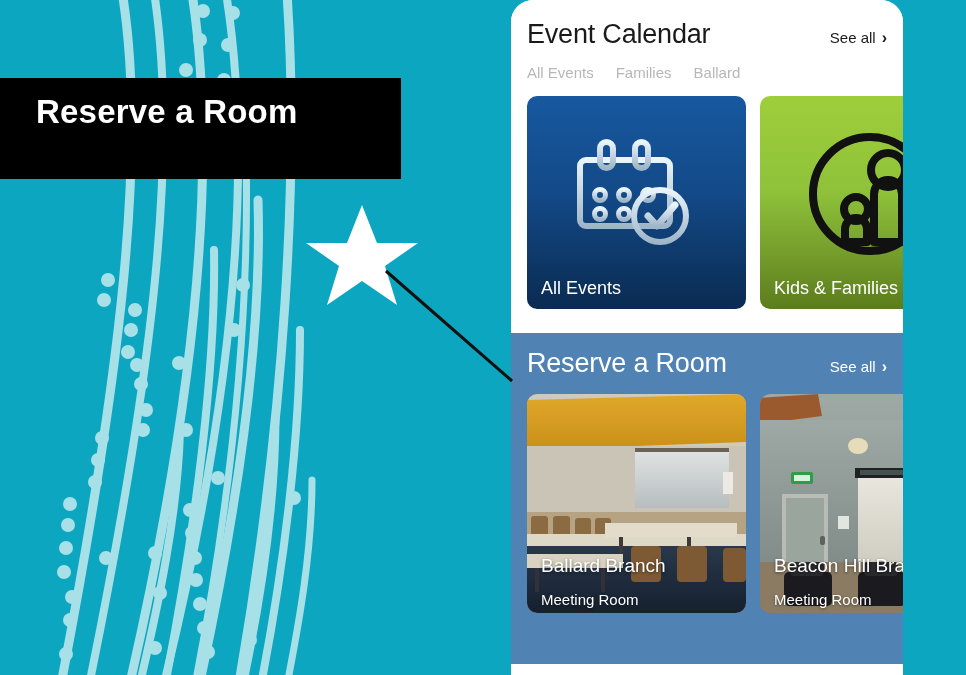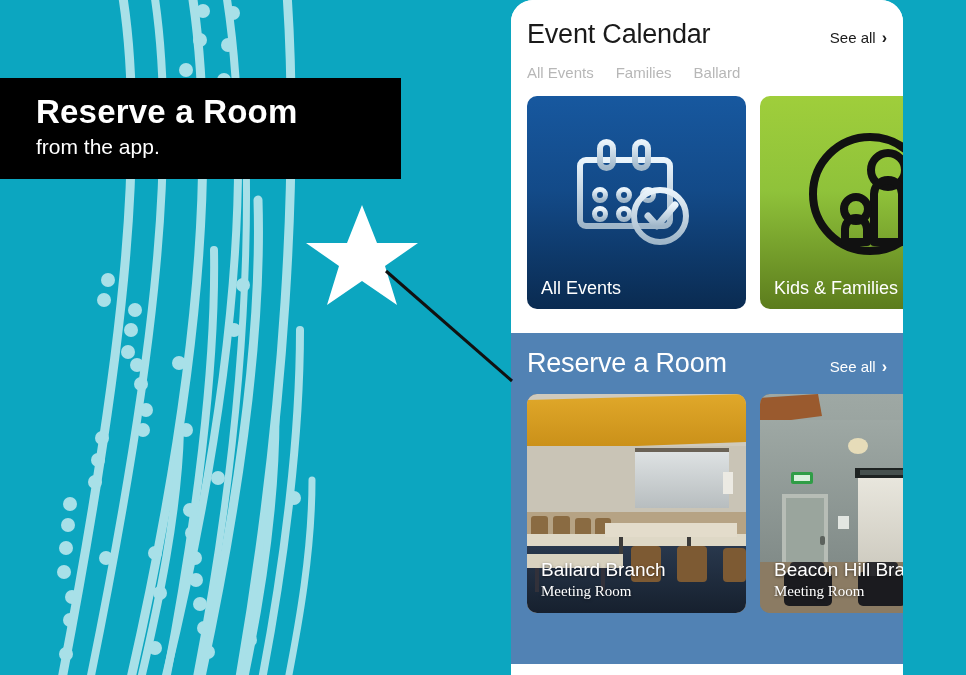--- a/index.html
+++ b/index.html
@@ -69,23 +69,23 @@
     min-height:331px;
   }
   .res-title { font-size:27px; color:#fff; letter-spacing:-.2px; line-height:32px; }
   .res-see-all { display:flex; align-items:center; gap:6px; font-size:15px; color:#fff; padding-bottom:4px; }
 
   .room-cards { display:flex; gap:14px; margin-top:15px; }
   .room-card {
     width:219px; height:219px; border-radius:10px; position:relative;
     flex:0 0 auto; overflow:hidden; background:#6a6157;
   }
-  .room-text { position:absolute; left:14px; bottom:12px; z-index:3; text-shadow:0 1px 3px rgba(0,0,0,.55); }
+  .room-text { position:absolute; left:14px; bottom:4px; z-index:3; text-shadow:0 1px 3px rgba(0,0,0,.55); }
   .room-name { font-size:19px; color:#fff; white-space:nowrap; line-height:23px; }
-  .room-sub  { font-size:15px; color:#fff; line-height:19px; margin-top:1px;font-family:Liberation Serif, serif; }
+  .room-sub  { font-size:15px; color:#fff; line-height:19px; margin-top:13px; }
 </style>
 </head>
 <body>
 
 <svg id="bg-art" viewBox="0 0 966 675" xmlns="http://www.w3.org/2000/svg" aria-hidden="true">
   <rect x="0" y="0" width="966" height="675" fill="#0ca6c0"></rect>
   <g stroke="#a8e0e8" fill="none" stroke-linecap="round">
     <path d="M120 -20 C150 140 120 380 58 700" stroke-width="9"></path>
     <path d="M152 -20 C182 150 150 390 86 700" stroke-width="8"></path>
     <path d="M188 -30 C222 150 196 400 126 700" stroke-width="9"></path>
@@ -141,21 +141,20 @@
     <circle cx="250" cy="640" r="7"></circle>
     <circle cx="218" cy="478" r="7"></circle>
     <circle cx="294" cy="498" r="7"></circle>
     <circle cx="243" cy="285" r="7"></circle>
     <circle cx="234" cy="330" r="7"></circle>
   </g>
 </svg>
 
 <div class="promo-banner">
   <div class="promo-title">Reserve a Room</div>
-  <div class="promo-sub">from the app.</div>
 </div>
 
 <svg id="annotation" viewBox="0 0 966 675" xmlns="http://www.w3.org/2000/svg" aria-hidden="true">
   <polygon points="362,205 377,243 418,243 385,266 397,305 362,281 327,305 339,266 306,243 347,243" fill="#ffffff"></polygon>
   <line x1="386" y1="271" x2="512" y2="381" stroke="#111111" stroke-width="3"></line>
 </svg>
 
 <div class="phone">
 
   <section class="evt-section">

